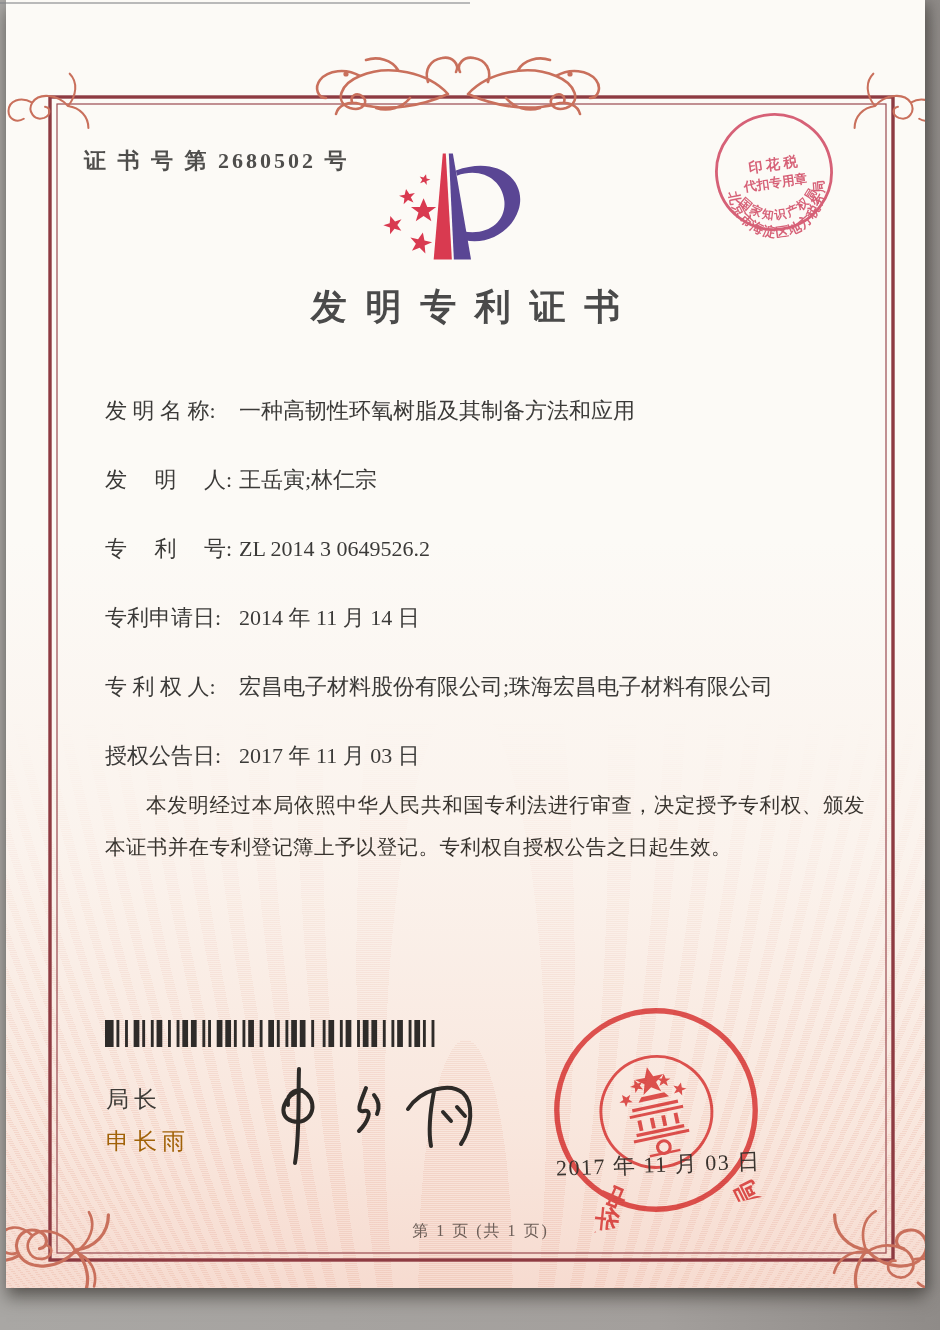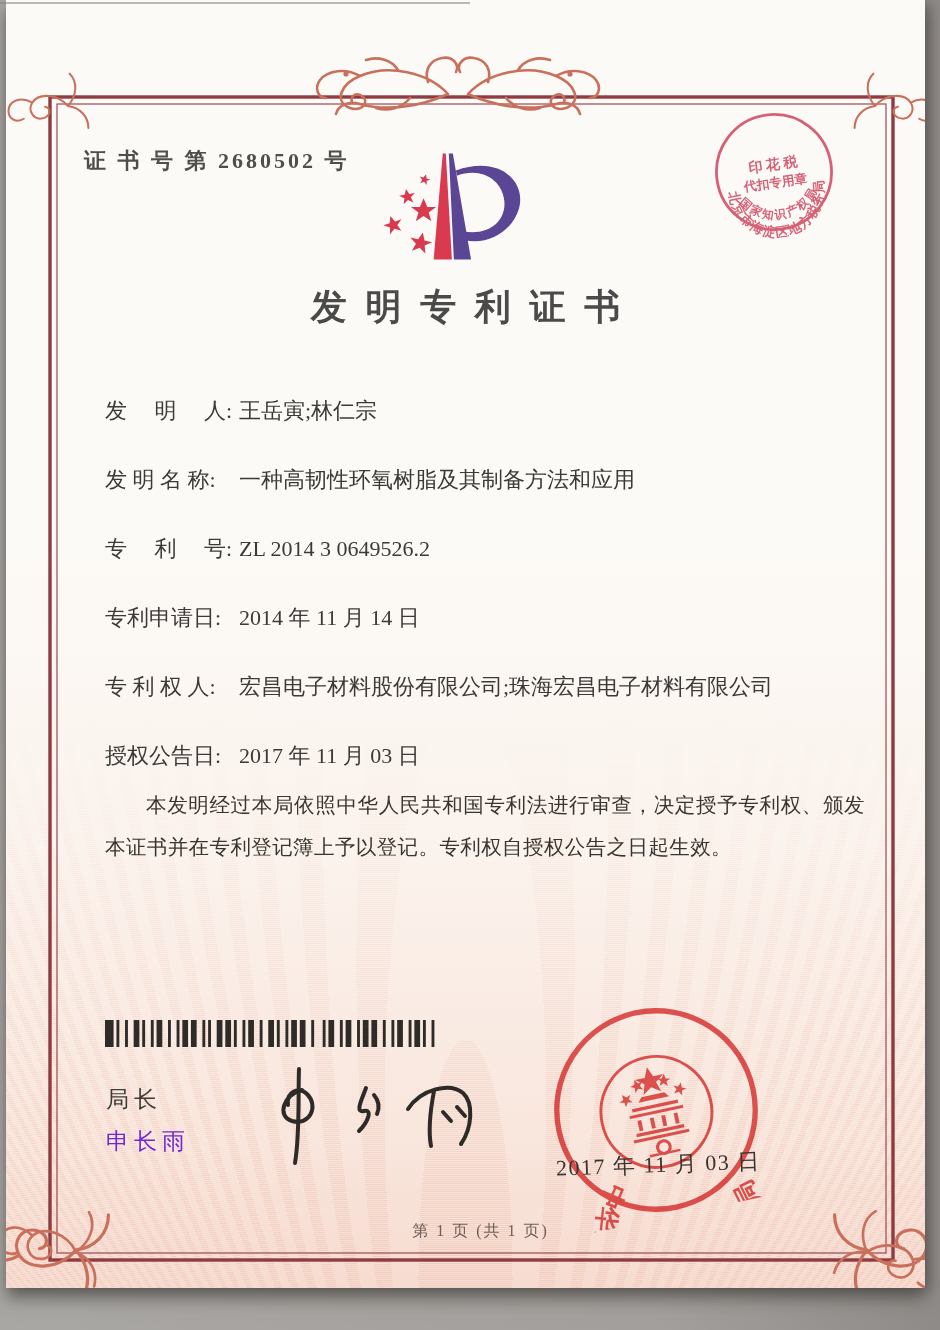--- a/index.html
+++ b/index.html
@@ -32,21 +32,21 @@
   .field-label{display:inline-block;min-width:128px;}
   .field-value{margin-left:6px;}
 
   .paragraphs{position:absolute;left:99px;right:60px;top:784px;font-size:20.5px;color:#38342f;}
   .paragraphs p{margin:0;line-height:42px;text-indent:2em;text-align:justify;letter-spacing:.4px;}
 
   .barcode-wrap{position:absolute;left:99px;top:1020px;width:338px;height:27px;}
   .barcode-wrap svg{width:100%;height:100%;}
 
   .signer-title{position:absolute;left:100px;top:1084px;font-size:23px;color:#3e3b37;letter-spacing:5px;font-family:Liberation Serif, serif;}
-  .signer-name{position:absolute;left:100px;top:1126px;font-size:23px;color:#6d28d9;letter-spacing:5px;}
+  .signer-name{position:absolute;left:100px;top:1126px;font-size:23px;color:#a16207;letter-spacing:5px;}
   .signature{position:absolute;left:252px;top:1062px;width:240px;height:110px;}
 
   .main-seal{position:absolute;left:543px;top:1003px;width:214px;height:214px;transform:rotate(-12deg);opacity:.93;mix-blend-mode:multiply;}
   .seal-date{position:absolute;left:550px;top:1150px;font-size:22px;color:#3a342f;letter-spacing:1.5px;transform:rotate(-2deg);white-space:nowrap;}
 
   .footer{position:absolute;left:0;right:0;top:1221px;text-align:center;font-size:16px;color:#6d5f58;letter-spacing:2px;padding-left:30px;}
   .scan-line{position:absolute;left:0;top:2px;width:470px;height:2px;background:rgba(130,132,134,.55);}
 </style>
 </head>
 <body>
@@ -108,24 +108,24 @@
       <textPath href="#tsBot" startOffset="3" textLength="98">国家知识产权局</textPath>
     </text>
     <text x="0" y="-3" text-anchor="middle" fill="#d65570" font-size="15" font-weight="bold">印 花 税</text>
     <text x="0" y="16" text-anchor="middle" fill="#d65570" font-size="13.5" font-weight="bold">代扣专用章</text>
   </svg>
 
   <h1 class="title">发明专利证书</h1>
 
   <div class="fields">
     <div class="field-row">
+      <span class="field-label">发 明 名 称:</span><span class="field-value">一种高韧性环氧树脂及其制备方法和应用</span>
+    </div>
+    <div class="field-row">
       <span class="field-label">发　 明　 人:</span><span class="field-value">王岳寅;林仁宗</span>
-    </div>
-    <div class="field-row">
-      <span class="field-label">发 明 名 称:</span><span class="field-value">一种高韧性环氧树脂及其制备方法和应用</span>
     </div>
     <div class="field-row">
       <span class="field-label">专　 利　 号:</span><span class="field-value">ZL 2014 3 0649526.2</span>
     </div>
     <div class="field-row">
       <span class="field-label">专利申请日:</span><span class="field-value">2014 年 11 月 14 日</span>
     </div>
     <div class="field-row">
       <span class="field-label">专 利 权 人:</span><span class="field-value">宏昌电子材料股份有限公司;珠海宏昌电子材料有限公司</span>
     </div>

